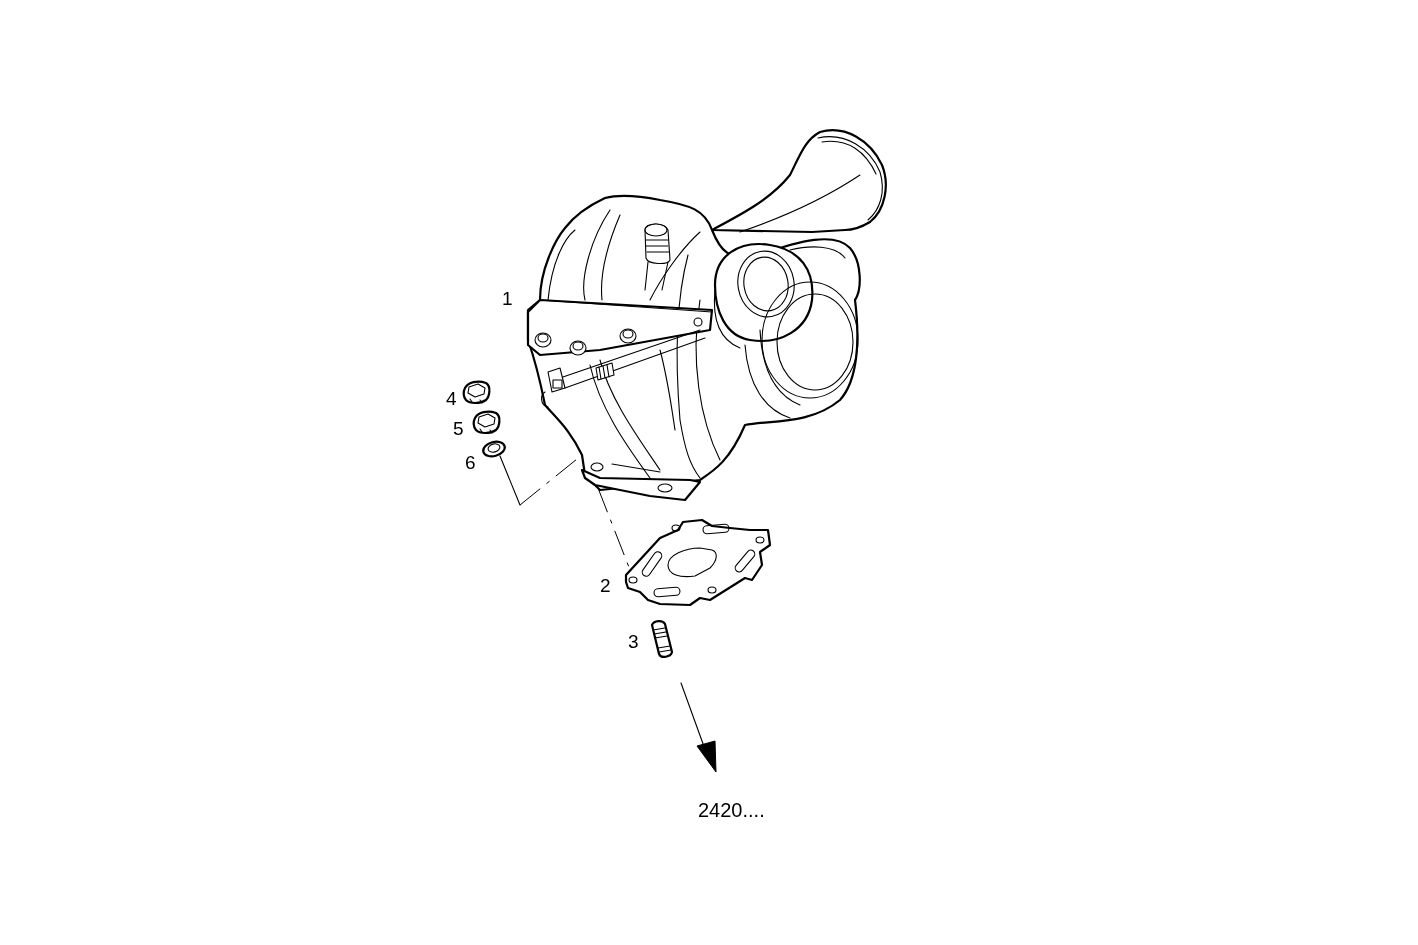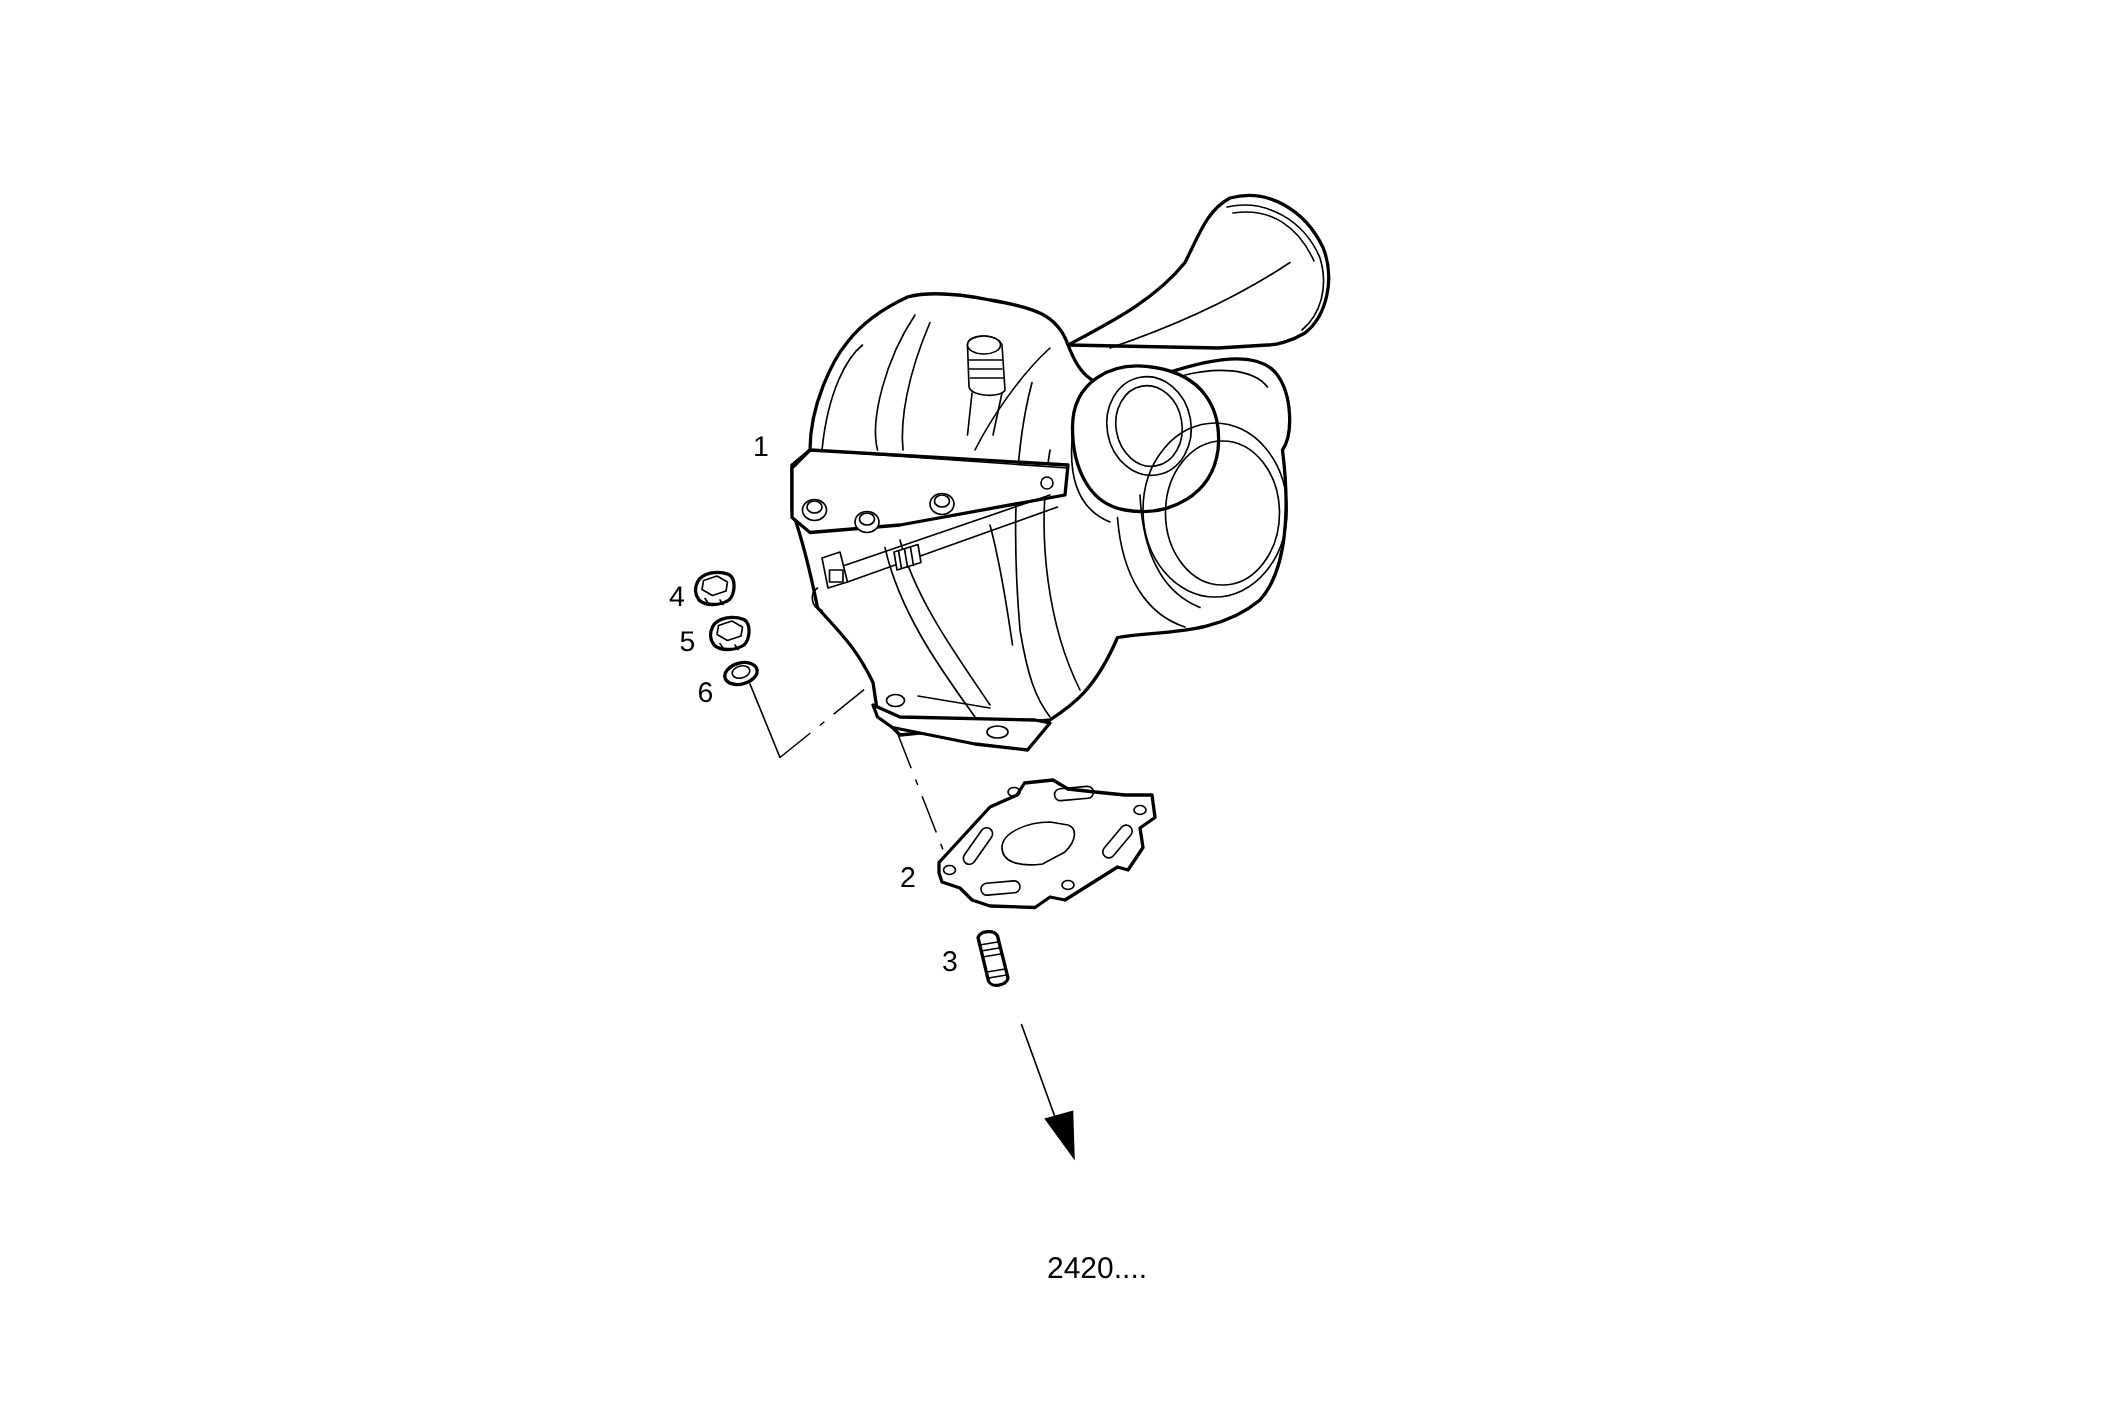--- a/index.html
+++ b/index.html
@@ -127,13 +127,13 @@
   </g>
 </svg>
 
 <div class="lbl" style="left:502px; top:289px;">1</div>
 <div class="lbl" style="left:600px; top:576px;">2</div>
 <div class="lbl" style="left:628px; top:632px;">3</div>
 <div class="lbl" style="left:446px; top:389px;">4</div>
 <div class="lbl" style="left:453px; top:419px;">5</div>
 <div class="lbl" style="left:465px; top:453px;">6</div>
 
-<div class="ref" style="left:698px; top:836px;">2420....</div>
+<div class="ref" style="left:698px; top:800px;">2420....</div>
 
 </body></html>

